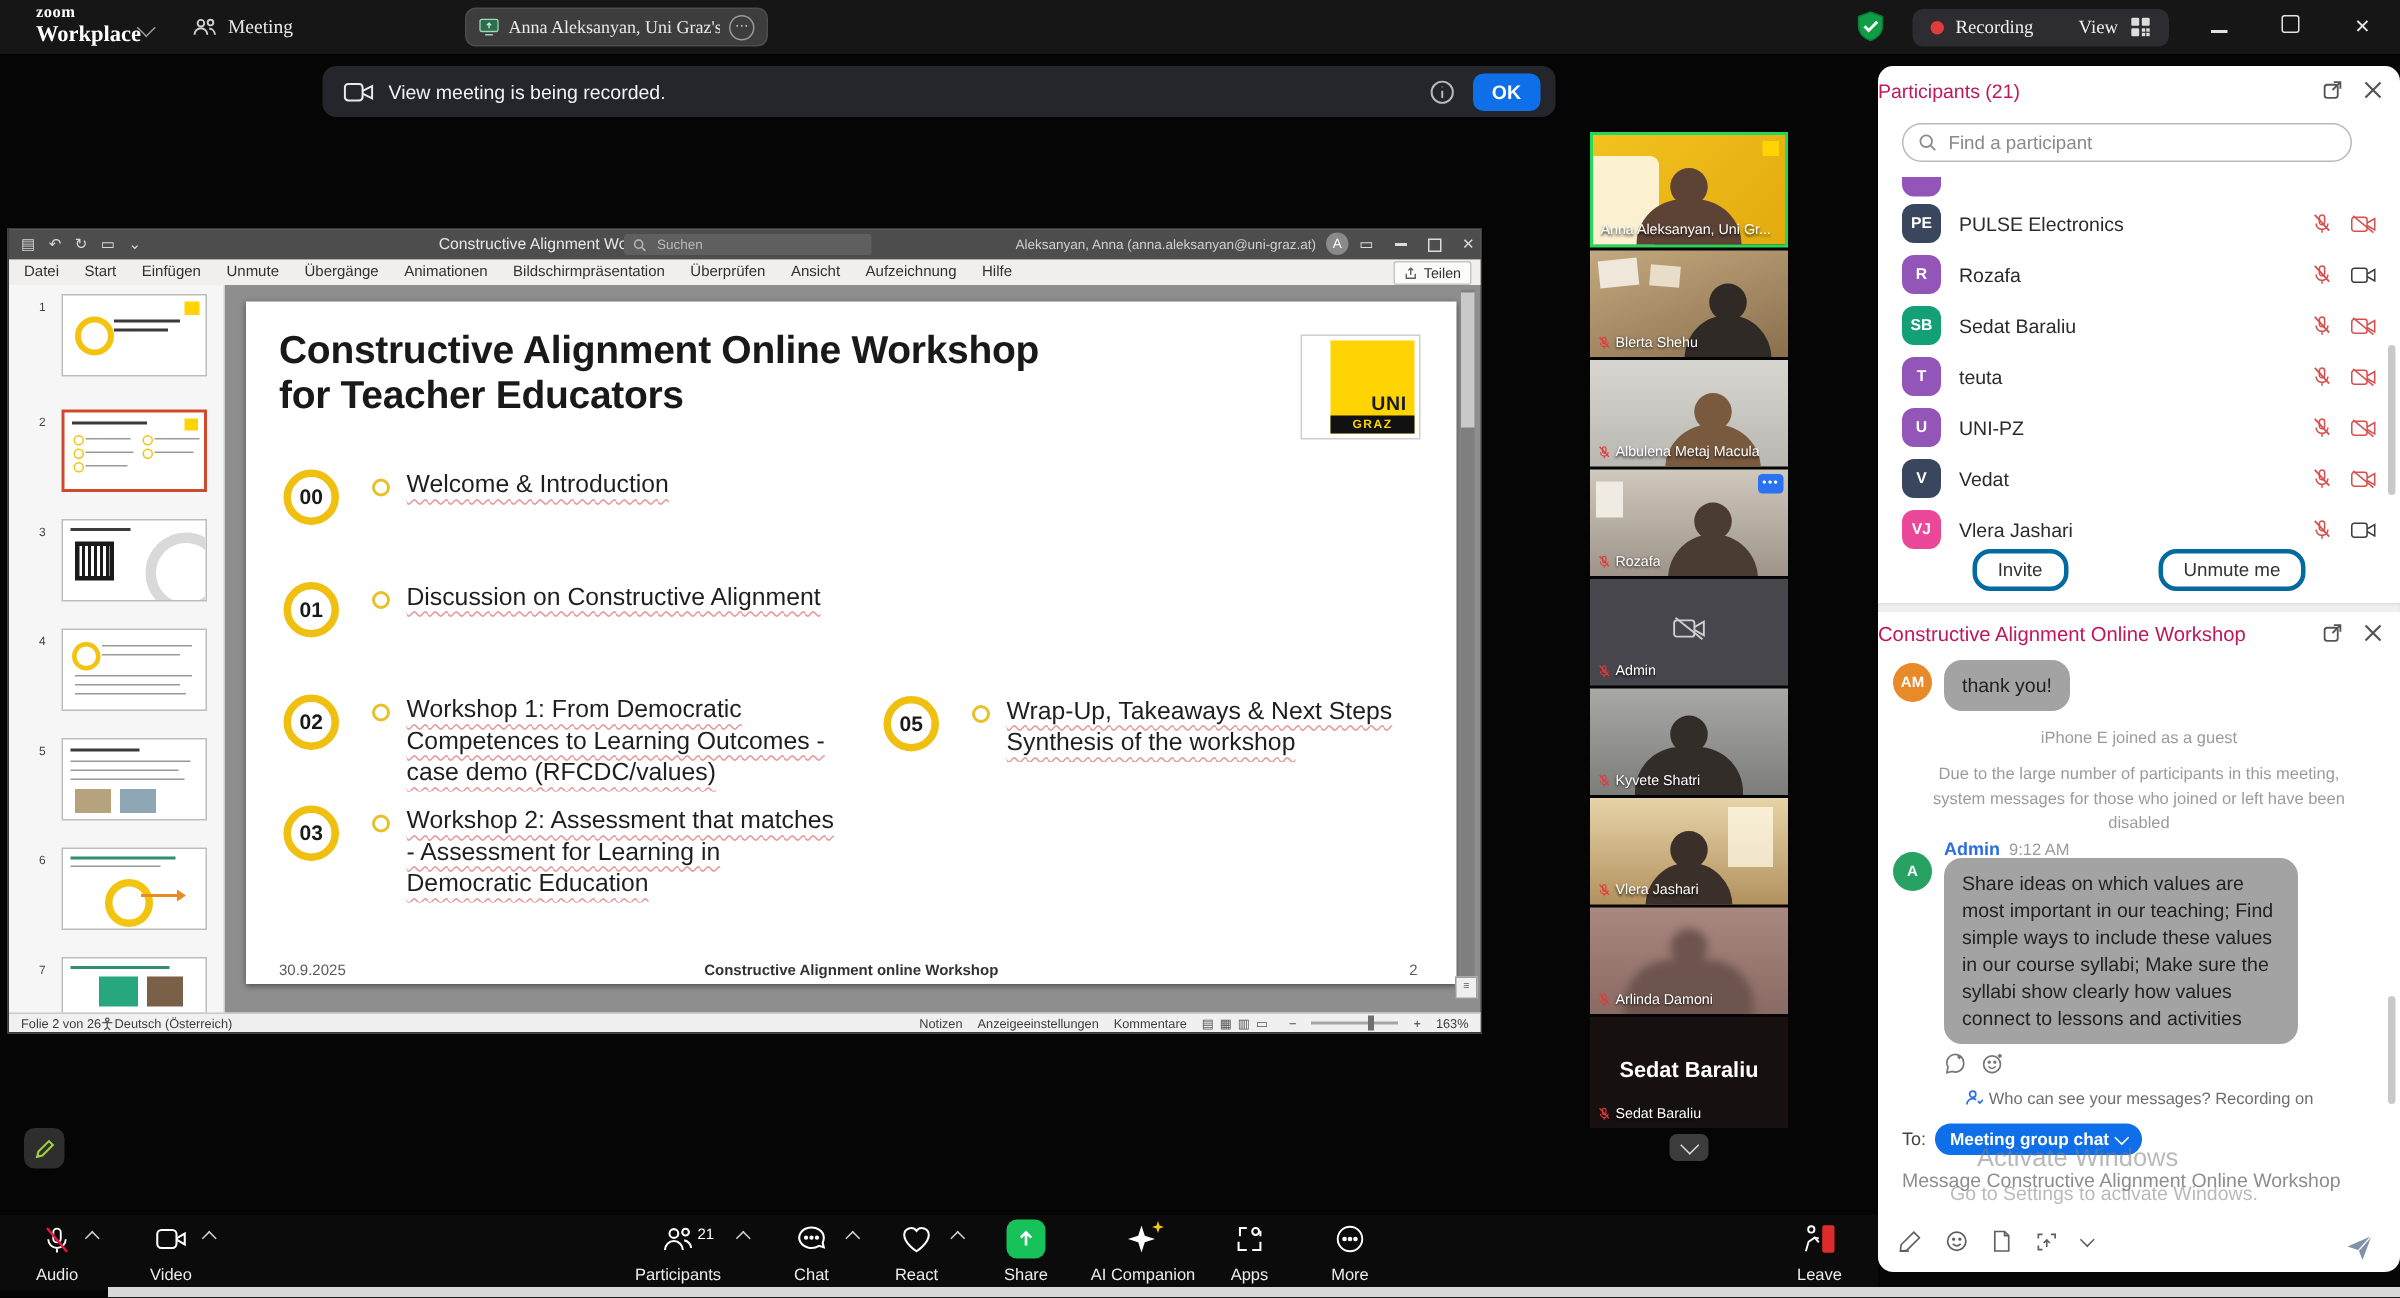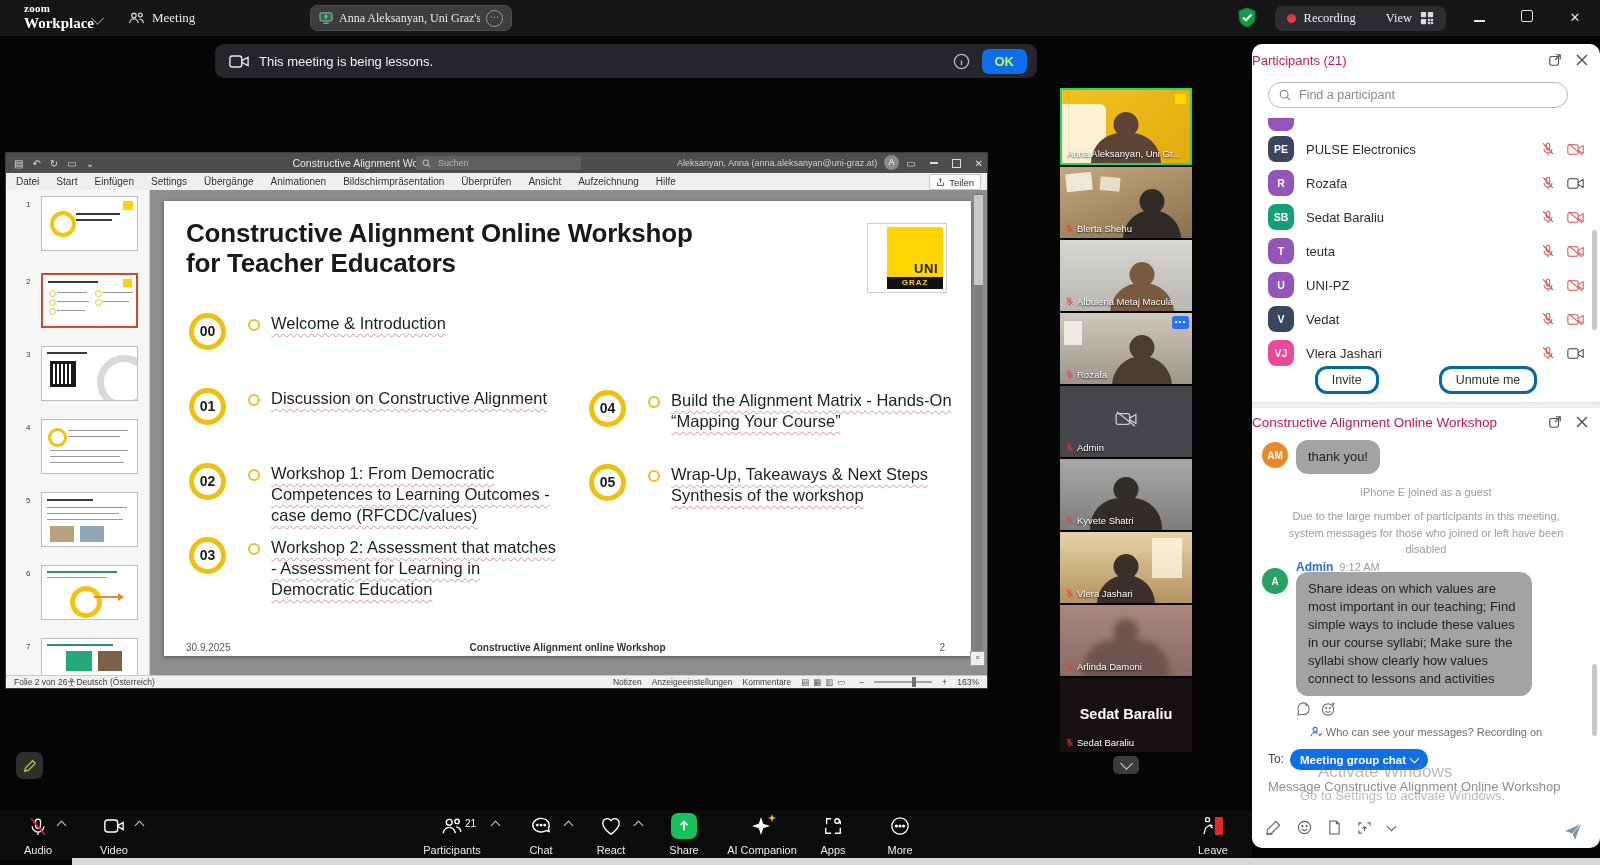--- a/index.html
+++ b/index.html
@@ -21,21 +21,21 @@
   .tb-right{position:absolute;right:10px;top:0;height:36px;display:flex;align-items:center;gap:18px;}
   .rec-pill{display:flex;align-items:center;gap:8px;background:#2c2c31;border-radius:7px;height:25px;padding:0 12px;color:#f0f0f0;font-size:12.5px;}
   .rec-dot{width:9px;height:9px;border-radius:50%;background:#e23b3b;}
   .win-ctl{color:#e3e3e3;font-size:13px;width:30px;text-align:center;cursor:default;}
   .win-min{display:inline-block;width:11px;height:2px;background:#e3e3e3;}
   .win-sq{display:inline-block;width:10px;height:10px;border:1.4px solid #e3e3e3;border-radius:2px;}
 
   
   #banner{position:absolute;left:215px;top:44px;width:822px;height:34px;background:#24262c;border-radius:9px;display:flex;align-items:center;padding:0 10px 0 14px;box-sizing:border-box;z-index:30;}
   #banner .txt{color:#f2f2f2;font-size:13px;margin-left:10px;flex:1;}
-  .ok-btn{background:#0e6fe8;color:#bef264;font-size:13px;font-weight:bold;border-radius:7px;padding:5px 13px;margin-left:12px;}
+  .ok-btn{background:#0e6fe8;color:#ffffff;font-size:13px;font-weight:bold;border-radius:7px;padding:5px 13px;margin-left:12px;}
 
   
   #ppt{position:absolute;left:5px;top:152px;width:983px;height:537px;background:#8e8e8e;border:1px solid #3a3a3a;box-sizing:border-box;}
   .ppt-titlebar{position:absolute;left:0;top:0;width:100%;height:20px;background:#4d4d4d;display:flex;align-items:center;color:#dcdcdc;}
   .qat{display:flex;gap:9px;margin-left:8px;font-size:10px;color:#d8d8d8;}
   .ppt-title{position:absolute;left:255px;width:330px;text-align:center;font-size:10.5px;color:#e8e8e8;white-space:nowrap;}
   .ppt-search{position:absolute;left:410px;top:3px;width:165px;height:14px;background:#5f5f5f;border-radius:2px;color:#b9b9b9;font-size:9px;display:flex;align-items:center;padding-left:22px;box-sizing:border-box;}
   .ppt-acct{position:absolute;right:110px;width:200px;font-size:9px;color:#cfcfcf;white-space:nowrap;overflow:hidden;text-align:right;}
   .ppt-av{position:absolute;right:88px;top:2px;width:15px;height:15px;border-radius:50%;background:#8a8a8a;color:#fff;font-size:9px;text-align:center;line-height:15px;}
   .ppt-winctl{position:absolute;right:4px;display:flex;gap:14px;align-items:center;color:#dcdcdc;font-size:10px;}
@@ -176,21 +176,21 @@
       <span class="win-ctl"><span class="win-sq"></span></span>
       <span class="win-ctl">✕</span>
     </div>
   </div>
 
   <div id="banner">
     <svg width="20" height="15" viewBox="0 0 22 16" fill="none" stroke="#e9e9e9" stroke-width="1.5">
         <rect x="1" y="2" width="13" height="12" rx="2.5"></rect>
         <path d="M14 7l7-3.5v9L14 9"></path>
       </svg>
-    <span class="txt">This meeting is being lessons.</span>
+    <span class="txt">View meeting is being recorded.</span>
     <svg width="17" height="17" viewBox="0 0 18 18" fill="none" stroke="#b9b9b9" stroke-width="1.4">
         <circle cx="9" cy="9" r="7.5"></circle>
         <path d="M9 8v5M9 5.2v.2"></path>
       </svg>
     <span class="ok-btn">OK</span>
   </div>
 
   <div id="ppt">
     <div class="ppt-titlebar">
       <div class="qat">
@@ -216,21 +216,21 @@
         <span style="display:inline-block;width:7px;height:7px;border:1.2px solid #dcdcdc"></span>
         <span>✕</span>
       </div>
     </div>
 
     <div class="ppt-menubar">
 
     <span class="ppt-menu">Datei</span>
         <span class="ppt-menu">Start</span>
         <span class="ppt-menu">Einfügen</span>
-        <span class="ppt-menu">Settings</span>
+        <span class="ppt-menu">Unmute</span>
         <span class="ppt-menu">Übergänge</span>
         <span class="ppt-menu">Animationen</span>
         <span class="ppt-menu">Bildschirmpräsentation</span>
         <span class="ppt-menu">Überprüfen</span>
         <span class="ppt-menu">Ansicht</span>
         <span class="ppt-menu">Aufzeichnung</span>
         <span class="ppt-menu">Hilfe</span>
       </div>
     <div class="teilen" style="position:absolute;right:6px;top:21px;">
       <svg width="9" height="9" viewBox="0 0 12 12" fill="none" stroke="#5a5a5a" stroke-width="1.2">
@@ -336,26 +336,20 @@
 Competences to Learning Outcomes -
 case demo (RFCDC/values)</span>
       </div>
       <div class="ag-row" style="left:25px;top:336px">
         <span class="ring">03</span>
         <span class="bullet"></span>
         <span class="ag-text preline" style="width:310px">Workshop 2: Assessment that matches
 - Assessment for Learning in
 Democratic Education</span>
       </div>
-      <div class="ag-row" style="left:425px;top:189px">
-        <span class="ring">04</span>
-        <span class="bullet"></span>
-        <span class="ag-text preline" style="width:300px">Build the Alignment Matrix - Hands-On
-“Mapping Your Course”</span>
-      </div>
       <div class="ag-row" style="left:425px;top:263px">
         <span class="ring">05</span>
         <span class="bullet"></span>
         <span class="ag-text preline" style="width:300px">Wrap-Up, Takeaways &amp; Next Steps
 Synthesis of the workshop</span>
       </div>
 
       <div class="slide-footer">
         <span style="position:absolute;left:22px">30.9.2025</span>
         <span style="position:absolute;left:0;width:100%;text-align:center;font-weight:bold;color:#333">Constructive Alignment online Workshop</span>

